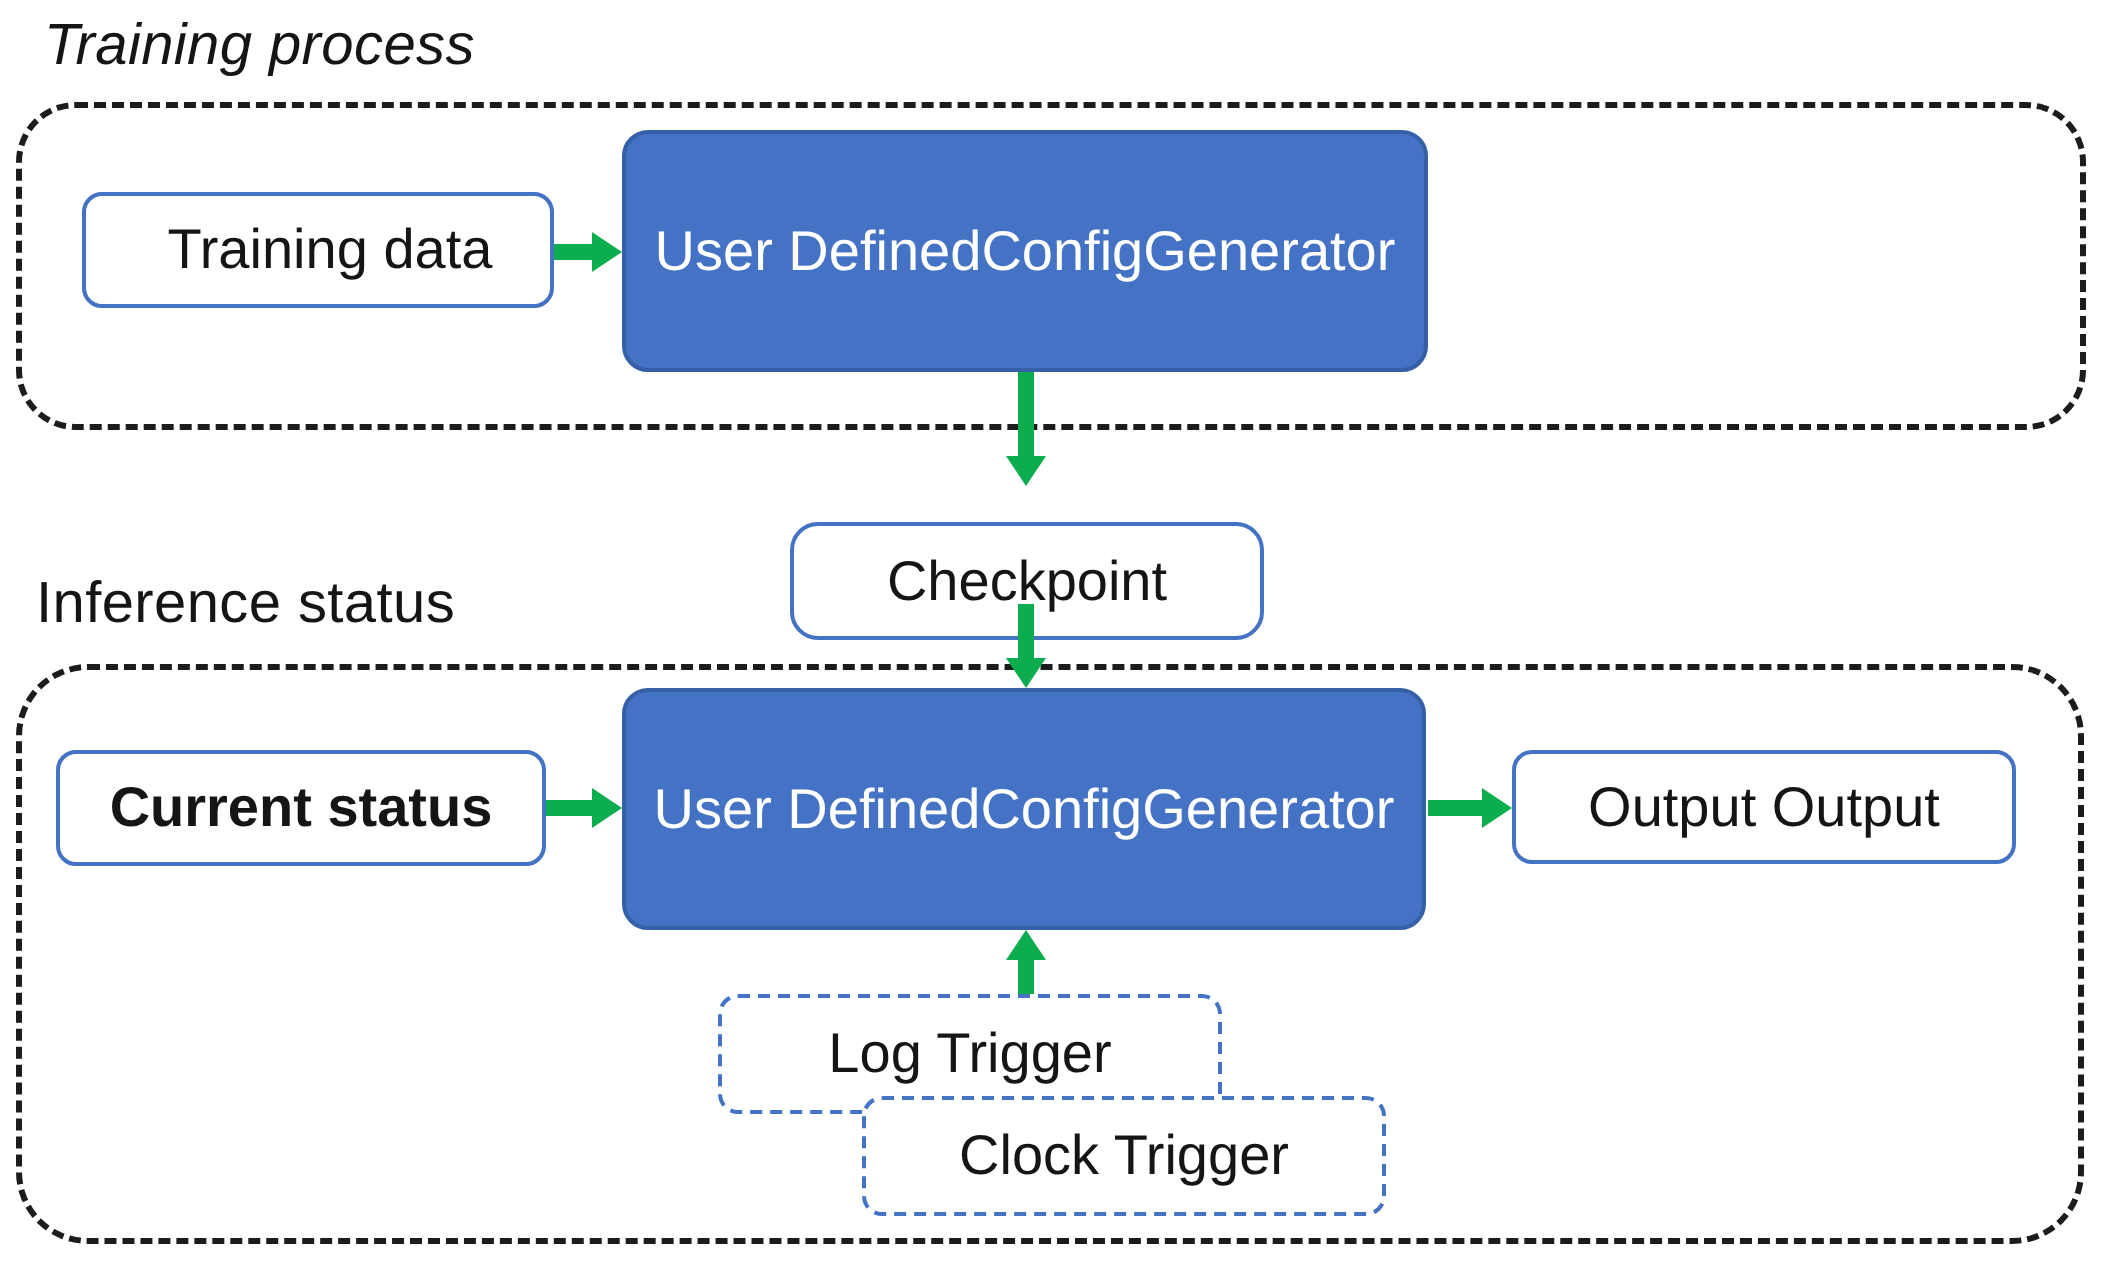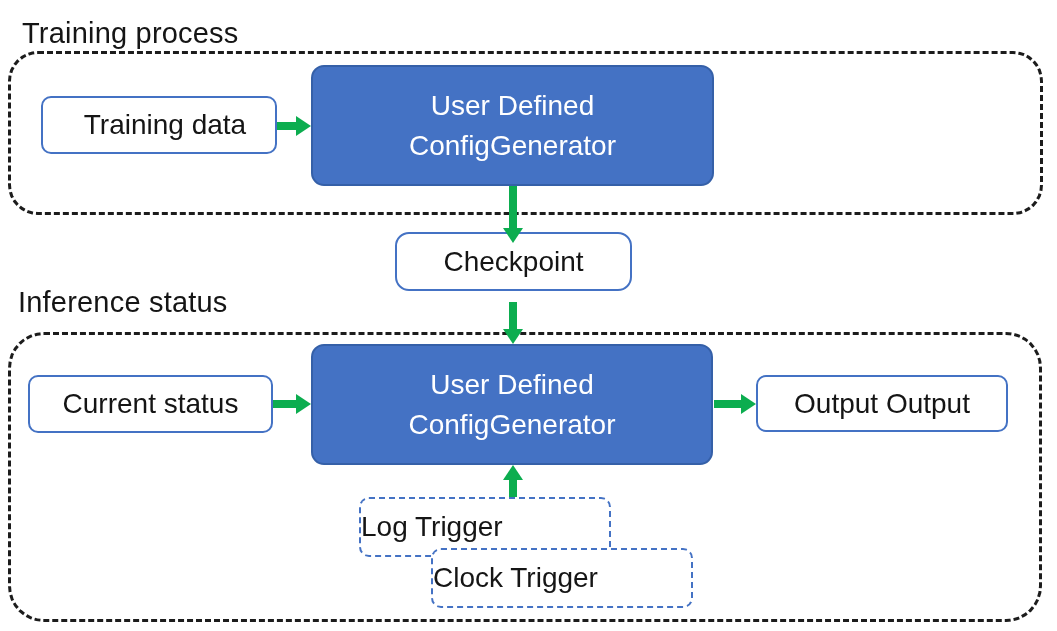--- a/index.html
+++ b/index.html
@@ -16,21 +16,21 @@
     color: var(--text-dark, #151515);
     overflow: hidden;
   }
   .section-title {
     position: absolute;
     font-size: 29px;
     letter-spacing: 0.2px;
     white-space: nowrap;
     z-index: 2;
   }
-  #title-training { left: 22px; top: 17px; }
+  #title-training { left: 22px; top: 7px; font-style: italic; }
   #title-inference { left: 18px; top: 286px; }
 
   .region {
     position: absolute;
     box-sizing: border-box;
     border: 3px dashed var(--dash-black, #1c1c1c);
     background: transparent;
     z-index: 1;
   }
   #region-training { left: 8px; top: 51px; width: 1035px; height: 164px; border-radius: 30px; }
@@ -43,52 +43,52 @@
     border: 2px solid var(--outline-blue, #4472C4);
     border-radius: 10px;
     display: flex;
     align-items: center;
     justify-content: center;
     font-size: 28px;
     white-space: nowrap;
     z-index: 3;
   }
   #box-training-data { left: 41px; top: 96px; width: 236px; height: 58px; padding-left: 12px; }
-  #box-checkpoint   { left: 395px; top: 232px; width: 237px; height: 59px; border-radius: 14px; }
-  #box-current-status { left: 28px; top: 375px; width: 245px; height: 58px; }
+  #box-checkpoint   { left: 395px; top: 261px; width: 237px; height: 59px; border-radius: 14px; }
+  #box-current-status { left: 28px; top: 375px; width: 245px; height: 58px; font-weight: bold; }
   #box-output-config  { left: 756px; top: 375px; width: 252px; height: 57px; }
 
   .bluebox {
     position: absolute;
     box-sizing: border-box;
     background: var(--generator-fill, #4472C4);
     border: 2px solid var(--generator-border, #3560A8);
     border-radius: 13px;
     color: var(--text-light, #ffffff);
     display: flex;
-    flex-direction: column;
+    flex-direction: row;
     align-items: center;
     justify-content: center;
     font-size: 28px;
     line-height: 40px;
     text-align: center;
     z-index: 3;
   }
   #box-generator-train { left: 311px; top: 65px; width: 403px; height: 121px; }
   #box-generator-infer { left: 311px; top: 344px; width: 402px; height: 121px; }
 
   .tbox {
     position: absolute;
     box-sizing: border-box;
     background: #ffffff;
     border: 2px dashed var(--outline-blue, #4472C4);
     border-radius: 10px;
     display: flex;
     align-items: center;
-    justify-content: flex-start;
+    justify-content: center;
     font-size: 28px;
     white-space: nowrap;
   }
   #box-log-trigger   { left: 359px; top: 497px; width: 252px; height: 60px; z-index: 3; }
   #box-clock-trigger { left: 431px; top: 548px; width: 262px; height: 60px; z-index: 4; }
 
   .arr {
     position: absolute;
     background: var(--arrow-green, #0CAD4F);
     z-index: 5;

